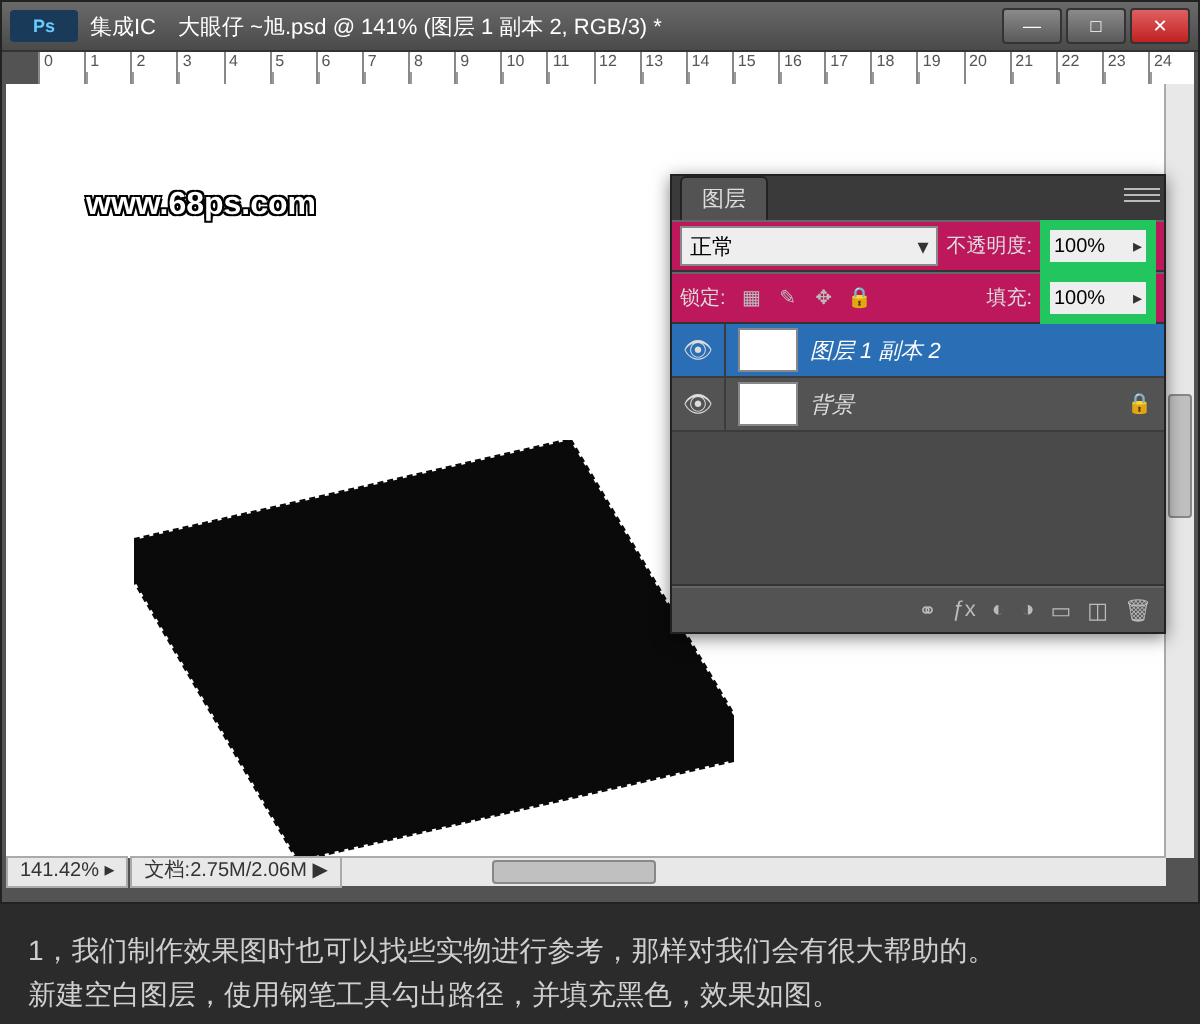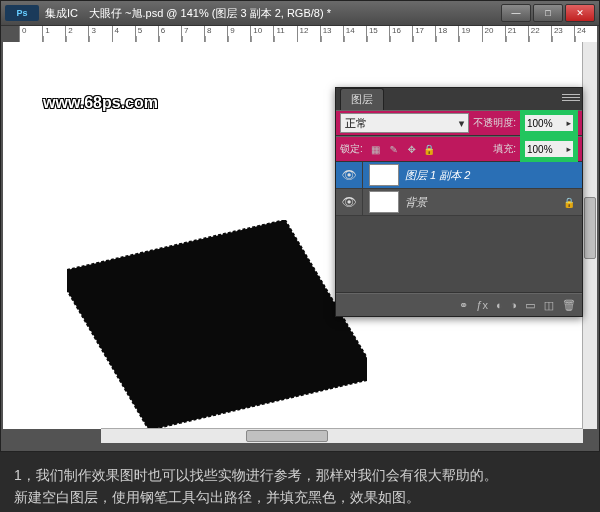--- a/index.html
+++ b/index.html
@@ -52,21 +52,21 @@
 .panel-footer i{font-style:normal;font-size:11px;color:#bbb;cursor:pointer}
 
 .caption{position:absolute;left:0;top:458px;right:0;padding:6px 14px;color:#cfcfcf;font-size:14px;line-height:22px}
 </style>
 </head>
 <body>
 
 <div class="app">
   <div class="titlebar">
     <div class="app-icon">Ps</div>
-    <div class="title-text">集成IC　大眼仔 ~旭.psd @ 141% (图层 3 副本 2, RGB/8) *</div>
+    <div class="title-text">集成IC　大眼仔 ~旭.psd @ 141% (图层 1 副本 2, RGB/3) *</div>
     <div class="winbtns">
       <div class="winbtn">—</div>
       <div class="winbtn">□</div>
       <div class="winbtn close">✕</div>
     </div>
   </div>
 
   <div class="ruler-h" id="ruler-h">
       <span>0</span>
       <span>1</span>
@@ -109,20 +109,24 @@
     </div>
   </div>
 
   <div class="scrollbar-v">
       <div class="thumb"></div>
     </div>
   <div class="scrollbar-h">
       <div class="thumb"></div>
     </div>
 
+  <div class="statusbar">
+    <div class="status-seg"><span>141.42%</span> ▸</div>
+    <div class="status-seg"><span>文档:</span><span>2.75M/2.06M</span> ▶</div>
+  </div>
 
   <div class="panel">
     <div class="panel-tabrow">
       <div class="panel-tab">图层</div>
       <div class="panel-menu">
           <span></span>
           <span></span>
           <span></span>
         </div>
     </div>

